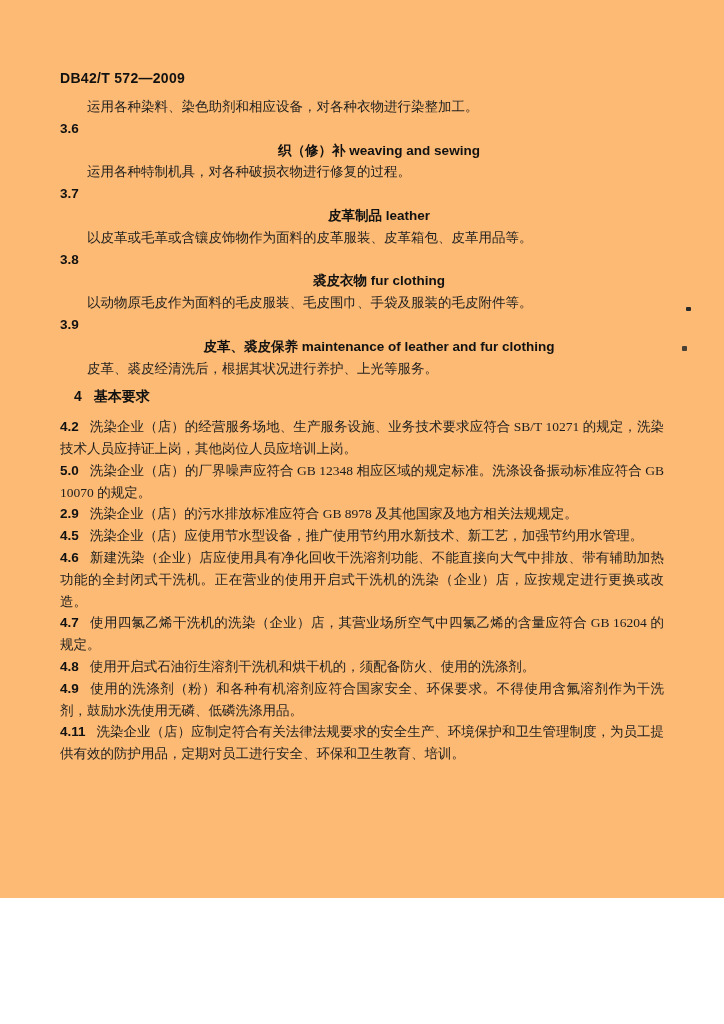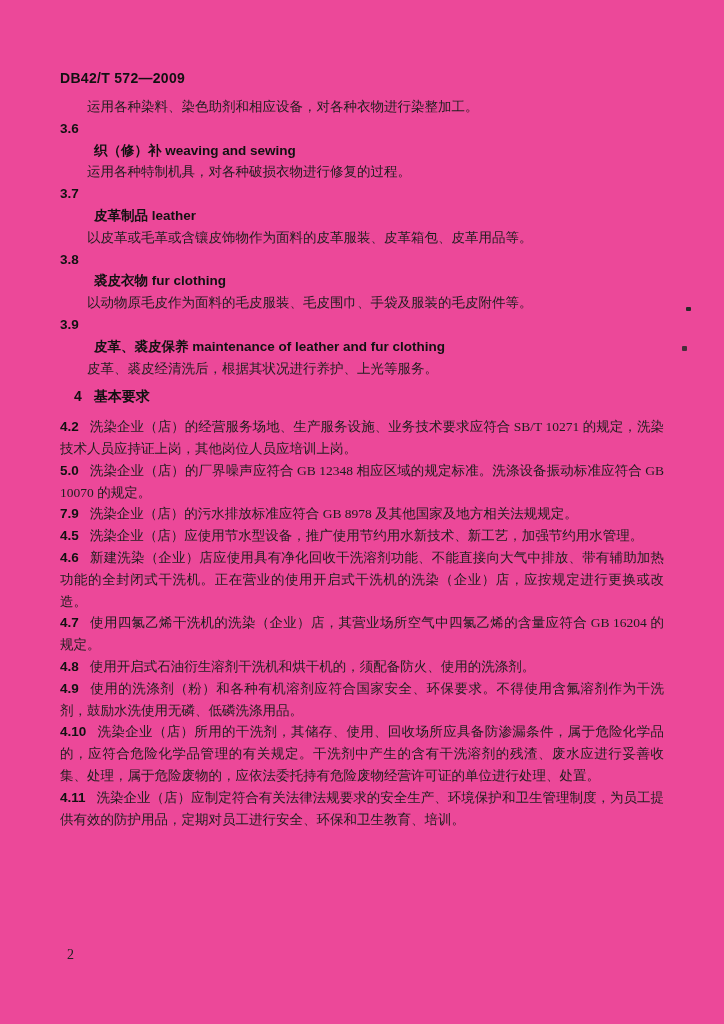--- a/index.html
+++ b/index.html
@@ -3,22 +3,22 @@
 <meta charset="utf-8">
 <style>
   html, body {
     margin: 0;
     padding: 0;
     background: #ffffff;
   }
   .page {
     position: relative;
     width: 724px;
-    height: 1024px;
-    background: #ec4899;
+    height: 898px;
+    background: #fdba74;
     overflow: hidden;
     color: #1e1e1e;
     font-family: "Liberation Serif", serif;
     font-size: 13.5px;
     line-height: 21.8px;
   }
   .doc-header {
     position: absolute;
     left: 60px;
     top: 68px;
@@ -43,20 +43,21 @@
   .t-num {
     font-family: "Liberation Sans", sans-serif;
     font-weight: 700;
     color: #111;
   }
   .t-term {
     padding-left: 34px;
     font-family: "Liberation Sans", sans-serif;
     font-weight: 700;
     color: #111;
+    text-align: center;
   }
   .t-def {
     text-indent: 2em;
     text-align: justify;
   }
   .sec-heading {
     margin: 7px 0 8px 14px;
     font-family: "Liberation Sans", sans-serif;
     font-weight: 700;
     font-size: 14px;
@@ -120,27 +121,26 @@
       <p class="t-num">3.9</p>
       <p class="t-term">皮革、裘皮保养 maintenance of leather and fur clothing</p>
       <p class="t-def">皮革、裘皮经清洗后，根据其状况进行养护、上光等服务。</p>
     </div>
 
 
     <p class="sec-heading"><span class="sec-num">4</span><span>基本要求</span></p>
 
     <p class="clause"><span class="cnum">4.2</span><span>洗染企业（店）的经营服务场地、生产服务设施、业务技术要求应符合 SB/T 10271 的规定，洗染技术人员应持证上岗，其他岗位人员应培训上岗。</span></p>
     <p class="clause"><span class="cnum">5.0</span><span>洗染企业（店）的厂界噪声应符合 GB 12348 相应区域的规定标准。洗涤设备振动标准应符合 GB 10070 的规定。</span></p>
-    <p class="clause"><span class="cnum">7.9</span><span>洗染企业（店）的污水排放标准应符合 GB 8978 及其他国家及地方相关法规规定。</span></p>
+    <p class="clause"><span class="cnum">2.9</span><span>洗染企业（店）的污水排放标准应符合 GB 8978 及其他国家及地方相关法规规定。</span></p>
     <p class="clause"><span class="cnum">4.5</span><span>洗染企业（店）应使用节水型设备，推广使用节约用水新技术、新工艺，加强节约用水管理。</span></p>
     <p class="clause"><span class="cnum">4.6</span><span>新建洗染（企业）店应使用具有净化回收干洗溶剂功能、不能直接向大气中排放、带有辅助加热功能的全封闭式干洗机。正在营业的使用开启式干洗机的洗染（企业）店，应按规定进行更换或改造。</span></p>
     <p class="clause"><span class="cnum">4.7</span><span>使用四氯乙烯干洗机的洗染（企业）店，其营业场所空气中四氯乙烯的含量应符合 GB 16204 的规定。</span></p>
     <p class="clause"><span class="cnum">4.8</span><span>使用开启式石油衍生溶剂干洗机和烘干机的，须配备防火、使用的洗涤剂。</span></p>
     <p class="clause"><span class="cnum">4.9</span><span>使用的洗涤剂（粉）和各种有机溶剂应符合国家安全、环保要求。不得使用含氟溶剂作为干洗剂，鼓励水洗使用无磷、低磷洗涤用品。</span></p>
-    <p class="clause"><span class="cnum">4.10</span><span>洗染企业（店）所用的干洗剂，其储存、使用、回收场所应具备防渗漏条件，属于危险化学品的，应符合危险化学品管理的有关规定。干洗剂中产生的含有干洗溶剂的残渣、废水应进行妥善收集、处理，属于危险废物的，应依法委托持有危险废物经营许可证的单位进行处理、处置。</span></p>
     <p class="clause"><span class="cnum">4.11</span><span>洗染企业（店）应制定符合有关法律法规要求的安全生产、环境保护和卫生管理制度，为员工提供有效的防护用品，定期对员工进行安全、环保和卫生教育、培训。</span></p>
 
 
   </div>
 
   <div class="page-number">2</div>
 
   <div class="speck speck-1"></div>
   <div class="speck speck-2"></div>
 

